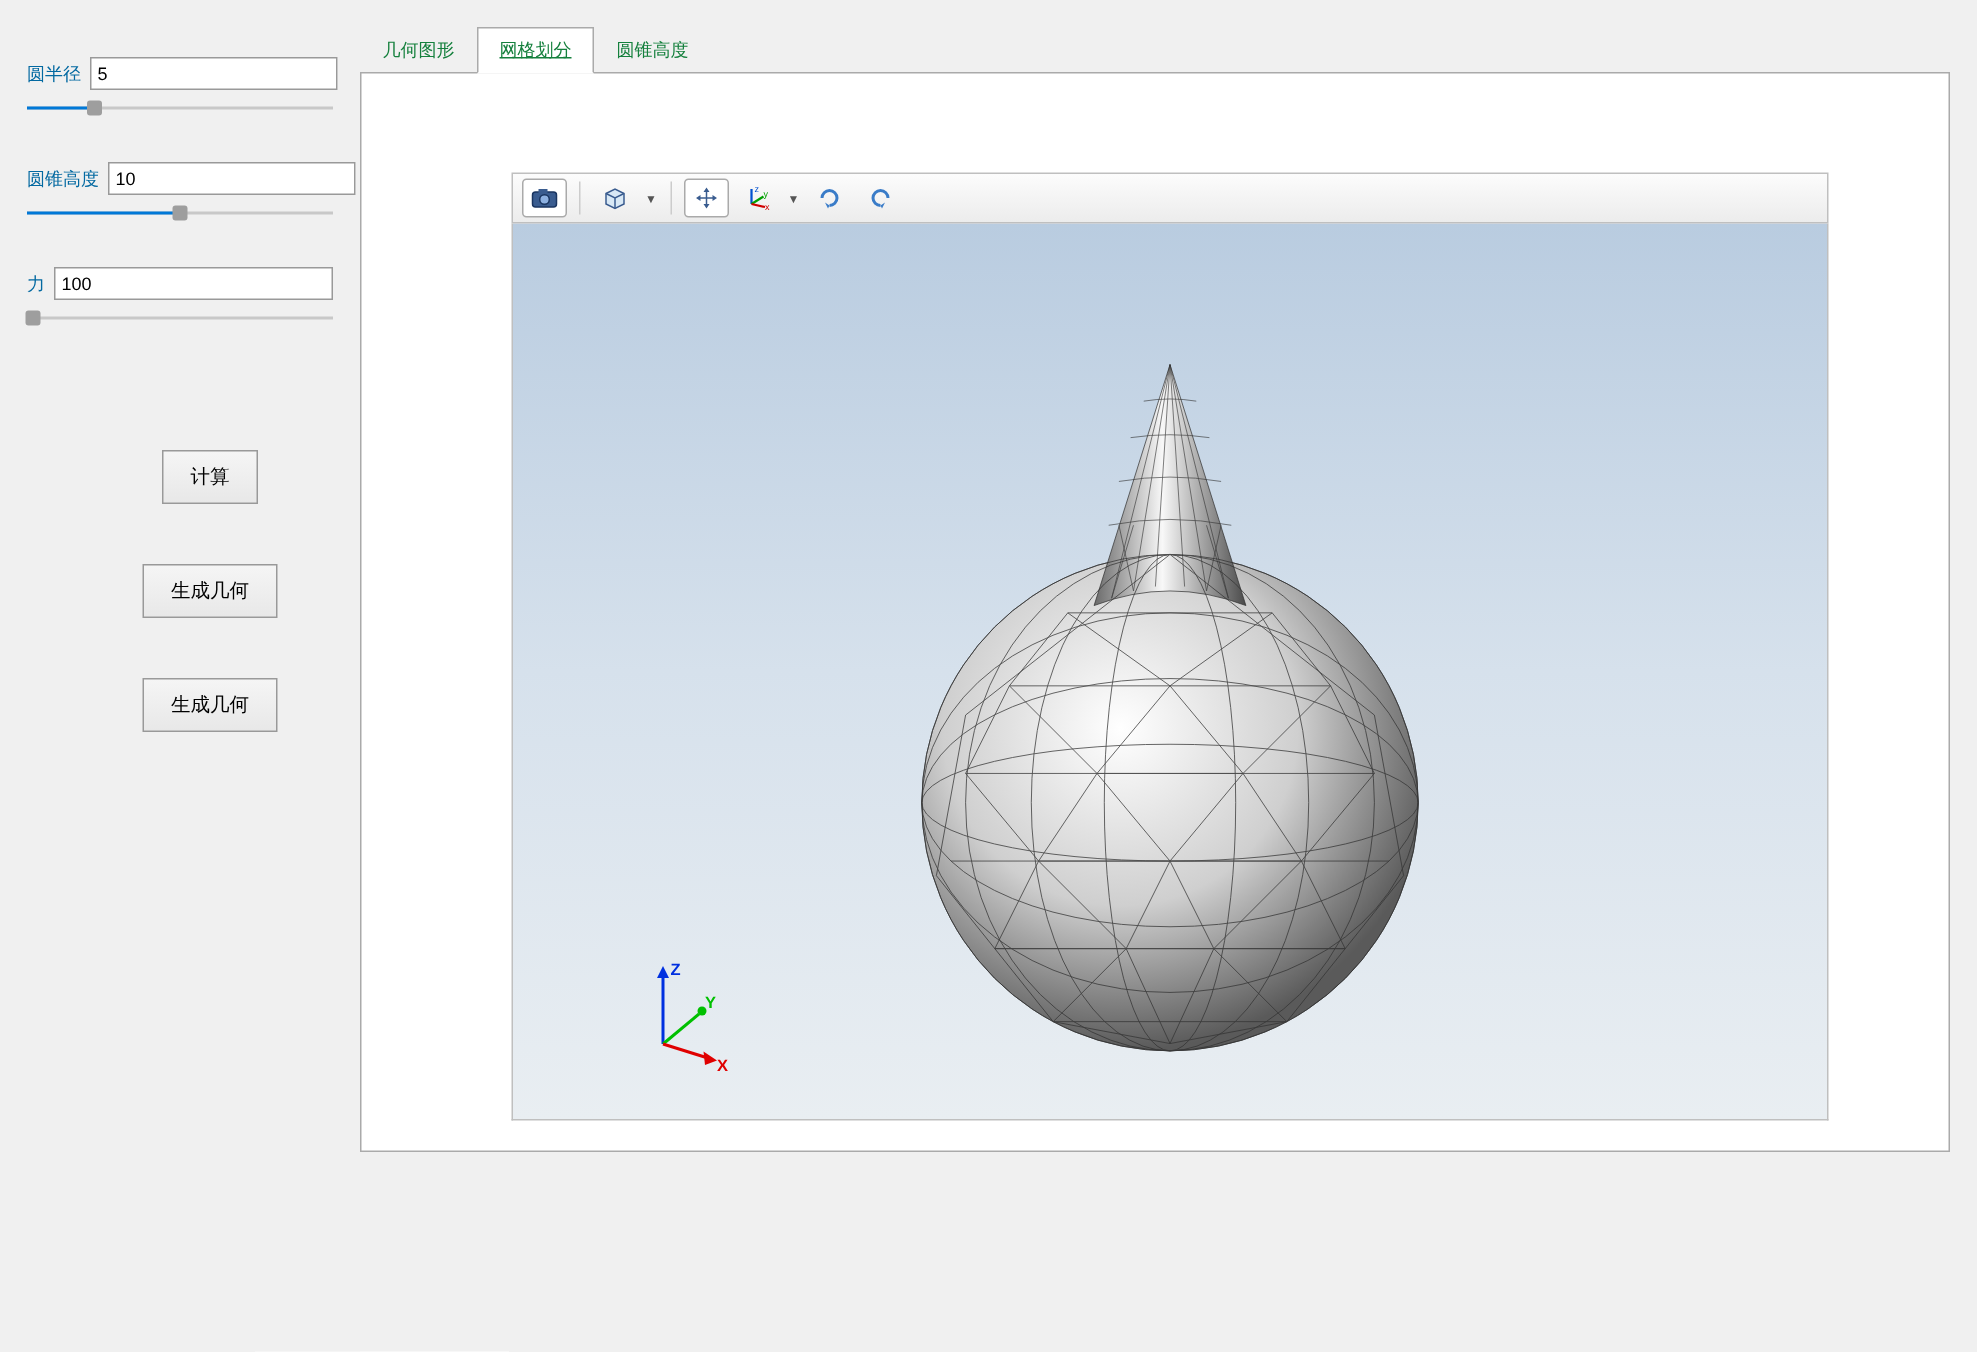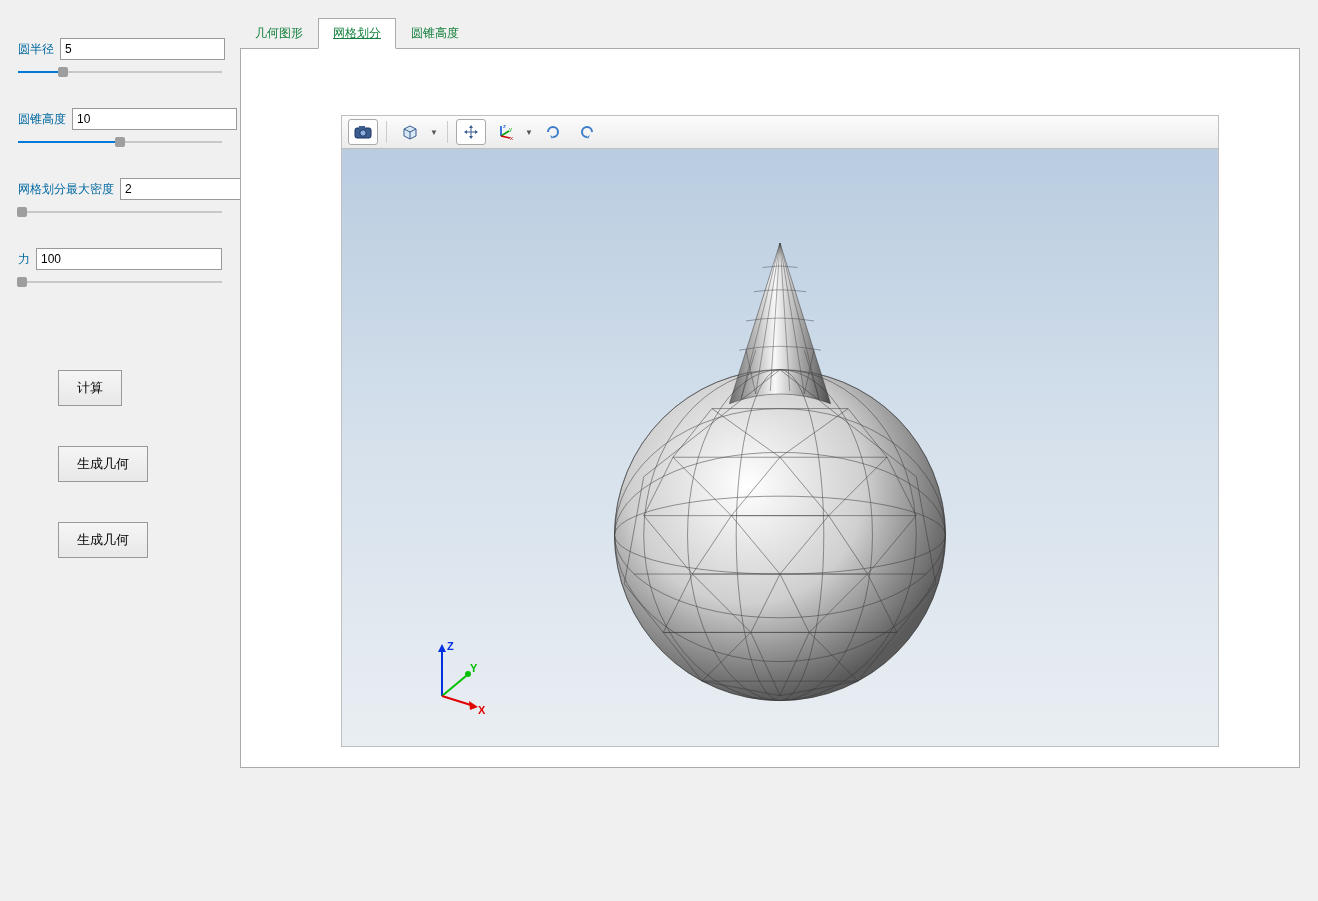--- a/index.html
+++ b/index.html
@@ -70,21 +70,21 @@
       height: 10px;
       background: #9e9e9e;
       border-radius: 2px;
       transform: translateX(-5px);
     }
     .button-area {
       margin-top: 80px;
       display: flex;
       flex-direction: column;
       gap: 40px;
-      align-items: flex-start;
+      align-items: center;
       padding-left: 40px;
     }
     .action-btn {
       padding: 8px 18px;
       background: linear-gradient(#f5f5f5,#e8e8e8);
       border: 1px solid #999;
       font-size: 13px;
       cursor: pointer;
       min-width: 60px;
     }
@@ -204,31 +204,20 @@
         <span class="param-label">圆锥高度</span>
         <input class="param-input" value="10" style="">
       </div>
       <div class="slider-track">
         <div class="slider-line"></div>
         <div class="slider-fill" style="width:50%"></div>
         <div class="slider-thumb" style="left:50%"></div>
       </div>
     </div>
 
-    <div class="param-group">
-      <div class="param-row">
-        <span class="param-label">网格划分最大密度</span>
-        <input class="param-input" value="2" style="">
-      </div>
-      <div class="slider-track">
-        <div class="slider-line"></div>
-        <div class="slider-fill" style="width:2%"></div>
-        <div class="slider-thumb" style="left:2%"></div>
-      </div>
-    </div>
 
     <div class="param-group">
       <div class="param-row">
         <span class="param-label">力</span>
         <input class="param-input" value="100" style="">
       </div>
       <div class="slider-track">
         <div class="slider-line"></div>
         <div class="slider-fill" style="width:2%"></div>
         <div class="slider-thumb" style="left:2%"></div>

